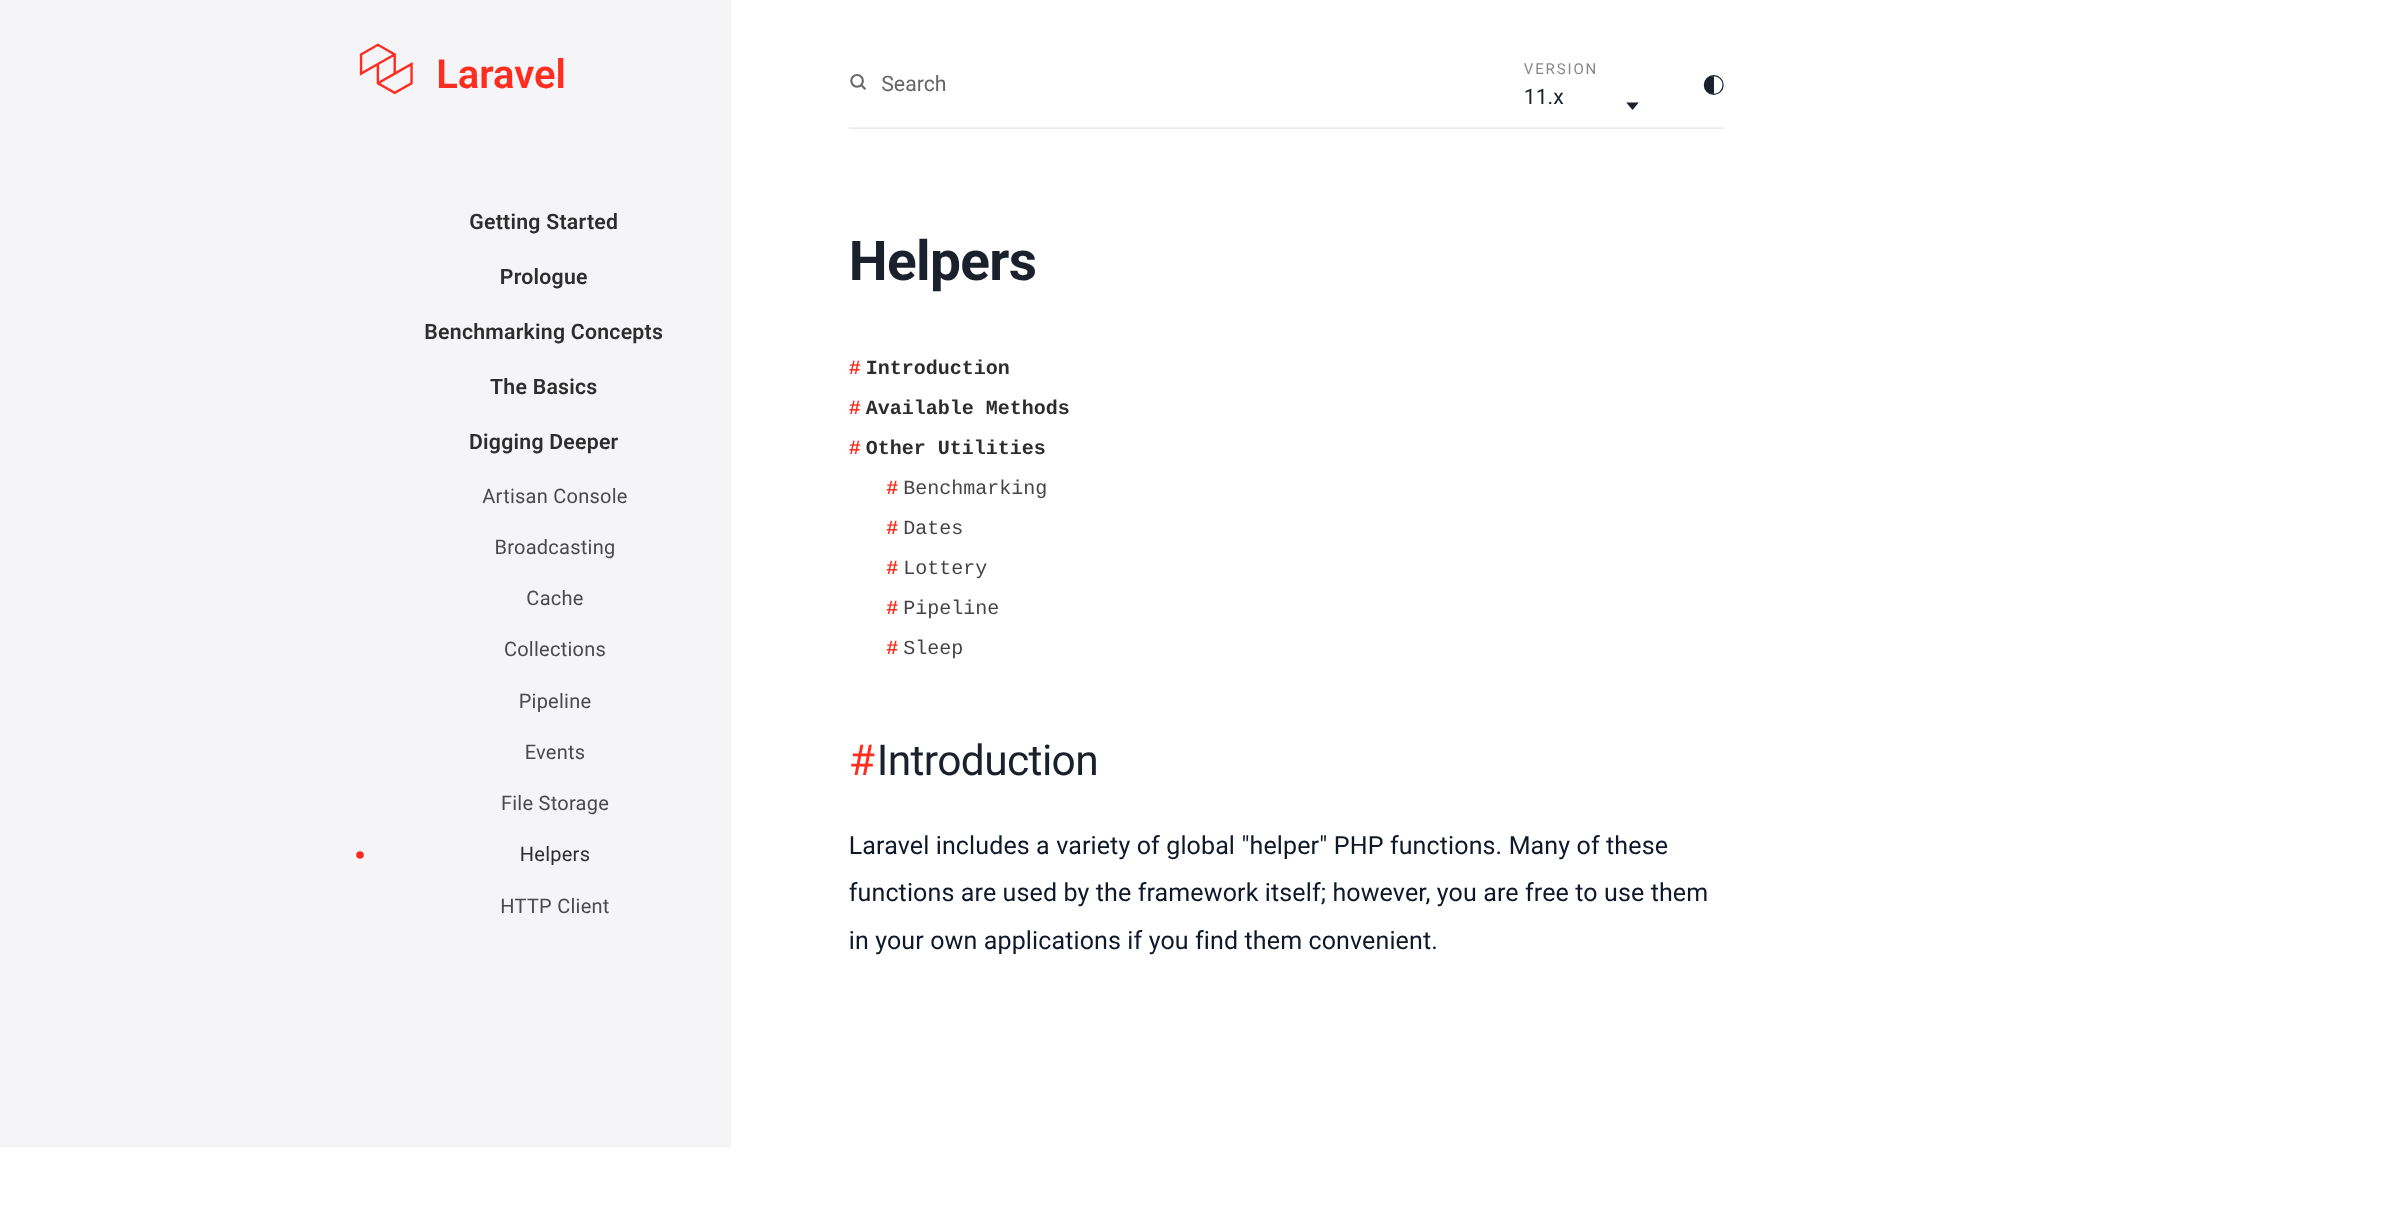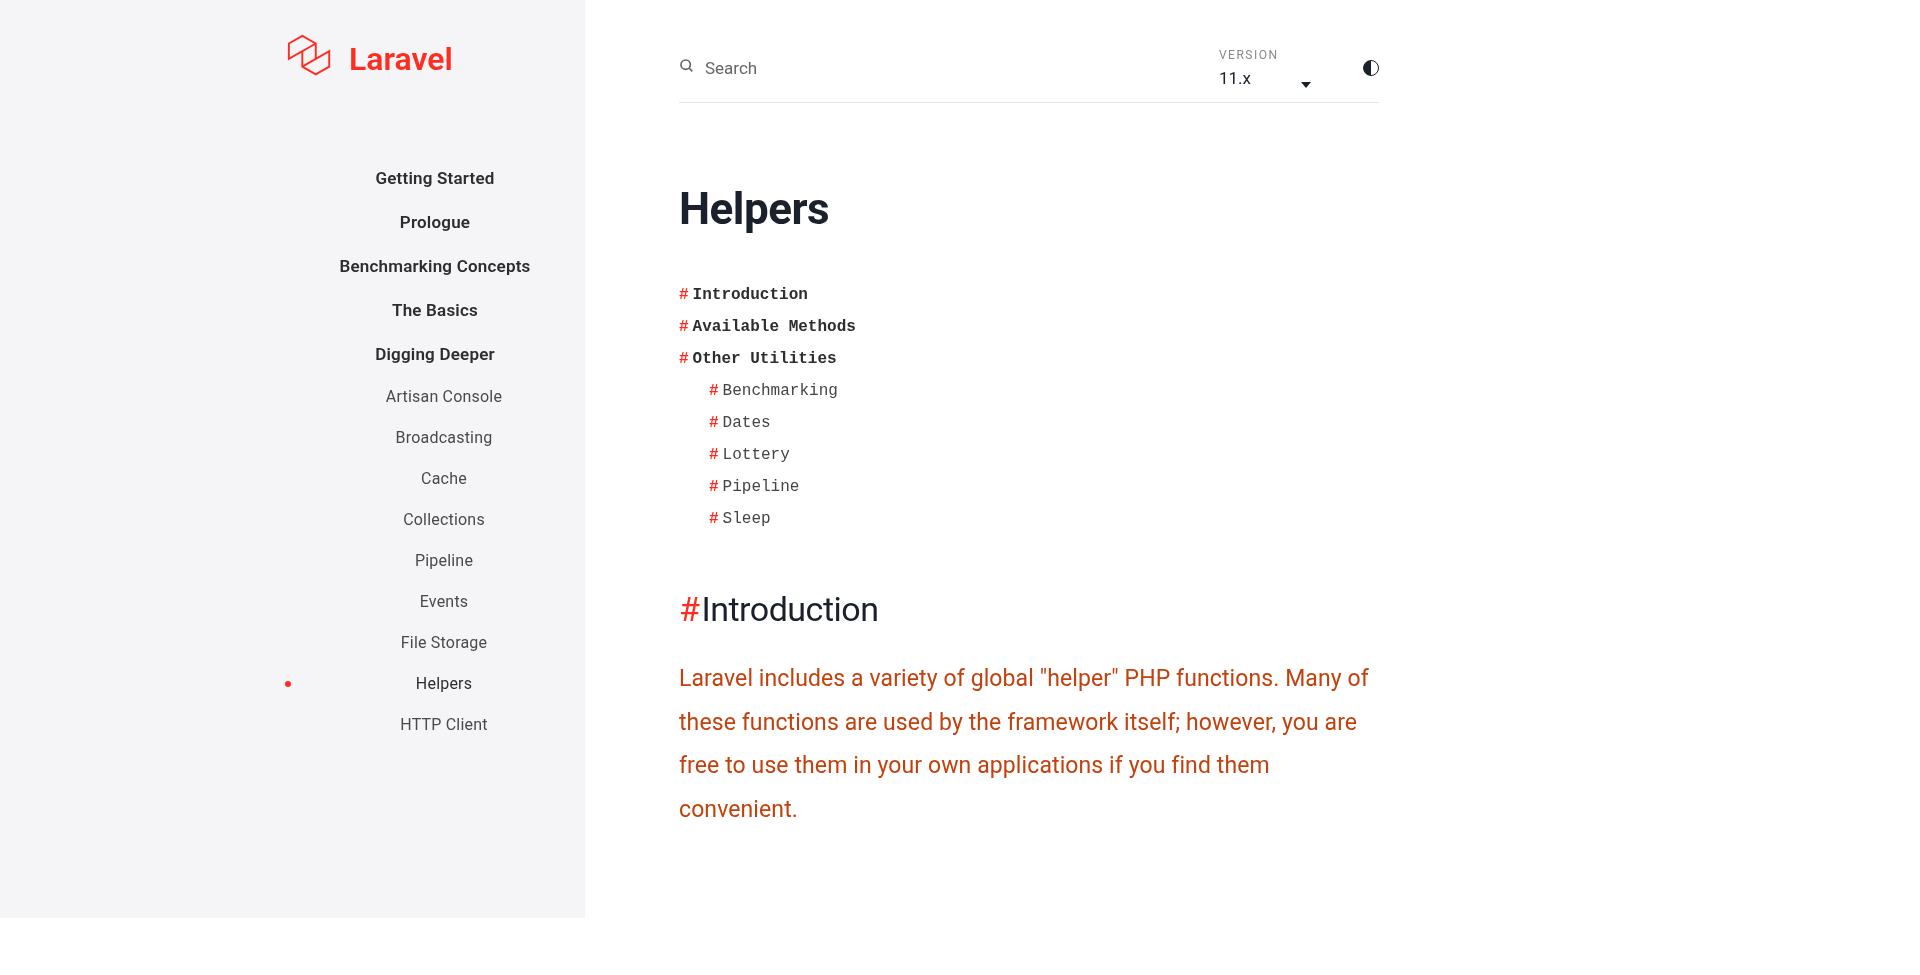--- a/index.html
+++ b/index.html
@@ -181,23 +181,23 @@
   letter-spacing: -0.5px;
   color: #1a202c;
 }
 .section-hash {
   color: #ff2d20;
   font-weight: 400;
   margin-right: 2px;
 }
 .section-para {
   margin-top: 28px;
-  font-size: 23px;
+  font-size: 20px;
   line-height: 1.9;
-  color: #c2410c;
+  color: #0f172a;
   letter-spacing: 0.1px;
 }
 </style>
 </head>
 <body>
 
 <div class="layout">
   <aside class="sidebar">
     <div class="logo-area">
       <span>

